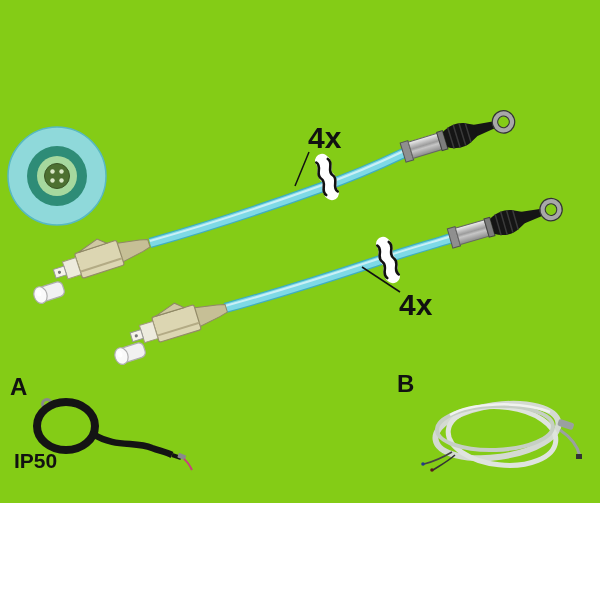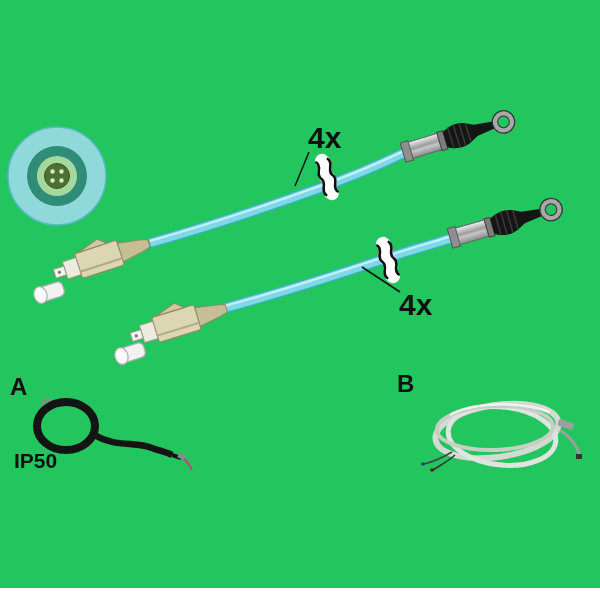--- a/index.html
+++ b/index.html
@@ -1,16 +1,16 @@
 <!DOCTYPE html>
 <html><head>
 <meta charset="utf-8">
 <style>
   html,body{margin:0;padding:0;background:#ffffff;}
-  .stage{position:relative;width:600px;height:588px;background:#22c55e;overflow:hidden;
+  .stage{position:relative;width:600px;height:503px;background:#84cc16;overflow:hidden;
          font-family:"Liberation Sans", sans-serif;}
   svg{display:block;}
   text{font-family:"Liberation Sans", sans-serif;fill:#111;}
   .qty-label{font-size:30px;font-weight:bold;}
   .variant-label{font-size:24px;font-weight:bold;}
   .rating-label{font-size:21px;font-weight:bold;}
 </style>
 </head>
 <body>
 

